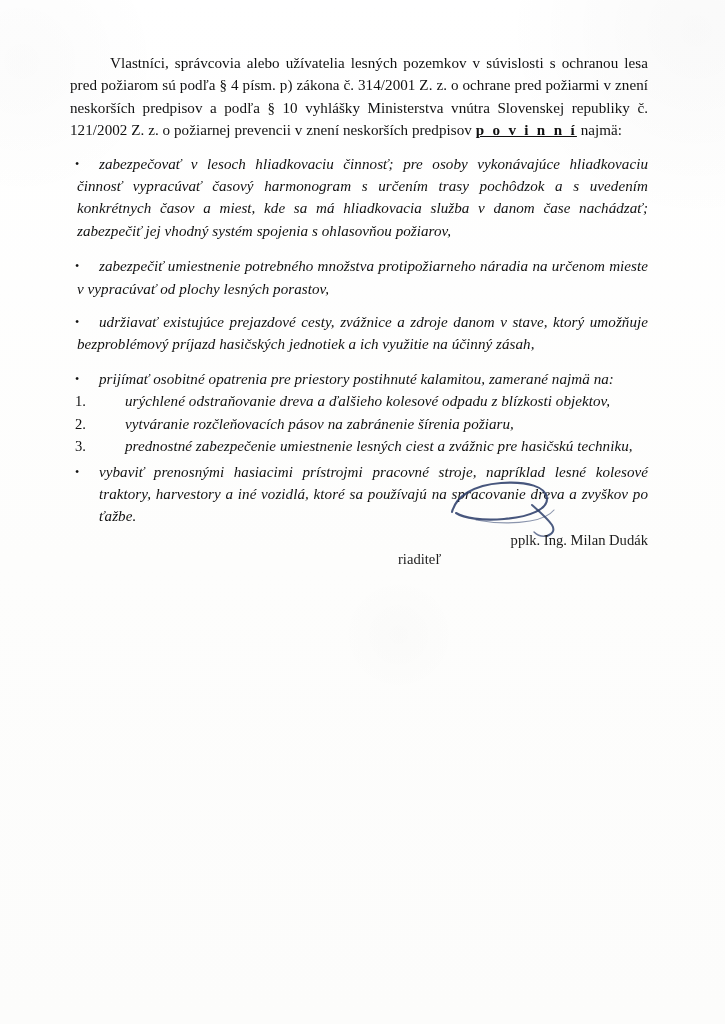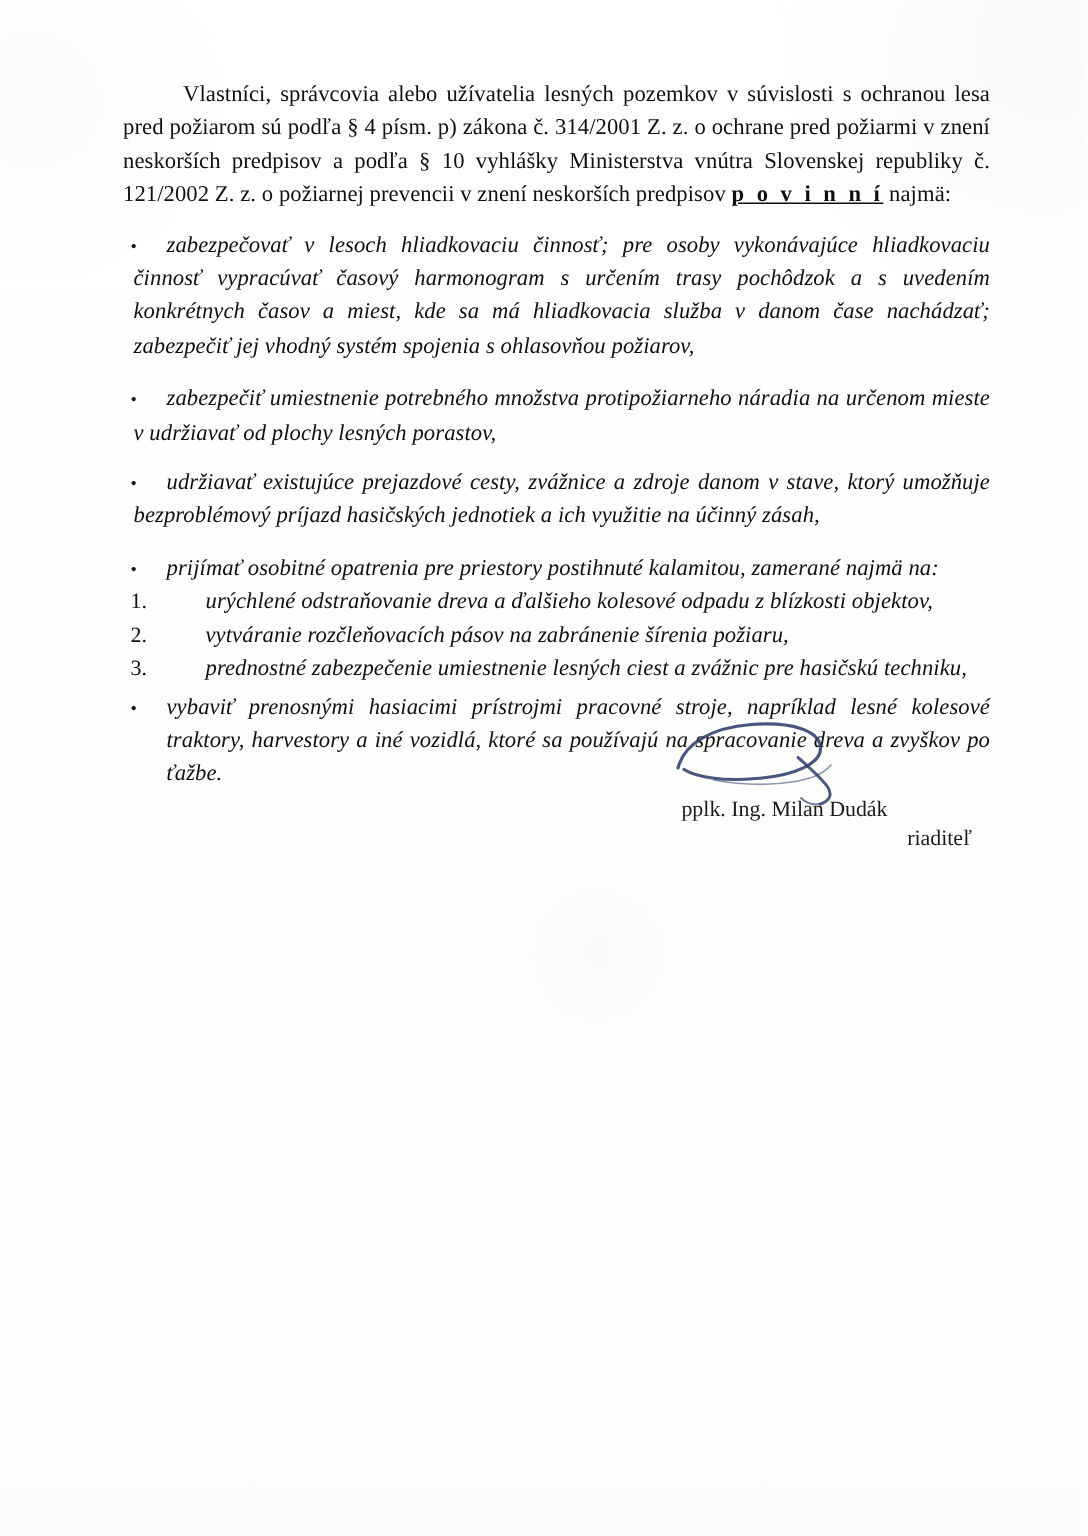--- a/index.html
+++ b/index.html
@@ -23,21 +23,21 @@
     inset: 0;
     background:
       radial-gradient(circle at 96% 3%, rgba(0,0,0,0.022) 0%, rgba(0,0,0,0) 16%),
       radial-gradient(circle at 3% 6%, rgba(0,0,0,0.015) 0%, rgba(0,0,0,0) 12%),
       radial-gradient(circle at 55% 62%, rgba(0,0,0,0.010) 0%, rgba(0,0,0,0) 8%),
       linear-gradient(180deg, #ffffff 0%, #fdfdfc 55%, #fcfcfb 100%);
     pointer-events: none;
   }
   .body-block {
     position: absolute;
-    left: 82px;
+    left: 70px;
     top: 52px;
     width: 578px;
   }
   p.intro {
     margin: 0;
     text-align: justify;
     text-indent: 40px;
     font-size: 15.1px;
     line-height: 22.4px;
     letter-spacing: 0.05px;
@@ -95,31 +95,31 @@
     left: 48px;
     top: 0;
     width: 150px;
     height: 62px;
   }
   .sig-name {
     position: absolute;
     left: 0;
     top: 52px;
     width: 250px;
-    text-align: center;
+    text-align: right;
     font-size: 14.6px;
     line-height: 20px;
     color: #1b1b1b;
   }
   .sig-role {
     position: absolute;
     left: 0;
     top: 71px;
     width: 250px;
-    text-align: right;
+    text-align: left;
     font-size: 14.6px;
     line-height: 20px;
     color: #1b1b1b;
   }
 </style>
 </head>
 <body>
 
 <div class="page">
 
@@ -133,21 +133,21 @@
 
     <div class="bullet-row b-hang">
       <span class="glyph">•</span>
       <span class="txt">zabezpečovať v lesoch hliadkovaciu činnosť; pre osoby vykonávajúce hliadkovaciu činnosť vypracúvať časový harmonogram s určením trasy pochôdzok a s uvedením konkrétnych časov a miest, kde sa má hliadkovacia služba v danom čase nachádzať; zabezpečiť jej vhodný systém spojenia s ohlasovňou požiarov,</span>
     </div>
 
     <div class="sp-2"></div>
 
     <div class="bullet-row b-hang">
       <span class="glyph">•</span>
-      <span class="txt">zabezpečiť umiestnenie potrebného množstva protipožiarneho náradia na určenom mieste v udržiavať od plochy lesných porastov,</span>
+      <span class="txt">zabezpečiť umiestnenie potrebného množstva protipožiarneho náradia na určenom mieste v vypracúvať od plochy lesných porastov,</span>
     </div>
 
     <div class="sp-3"></div>
 
     <div class="bullet-row b-hang">
       <span class="glyph">•</span>
       <span class="txt">udržiavať existujúce prejazdové cesty, zvážnice a zdroje danom v stave, ktorý umožňuje bezproblémový príjazd hasičských jednotiek a ich využitie na účinný zásah,</span>
     </div>
 
     <div class="sp-4"></div>

